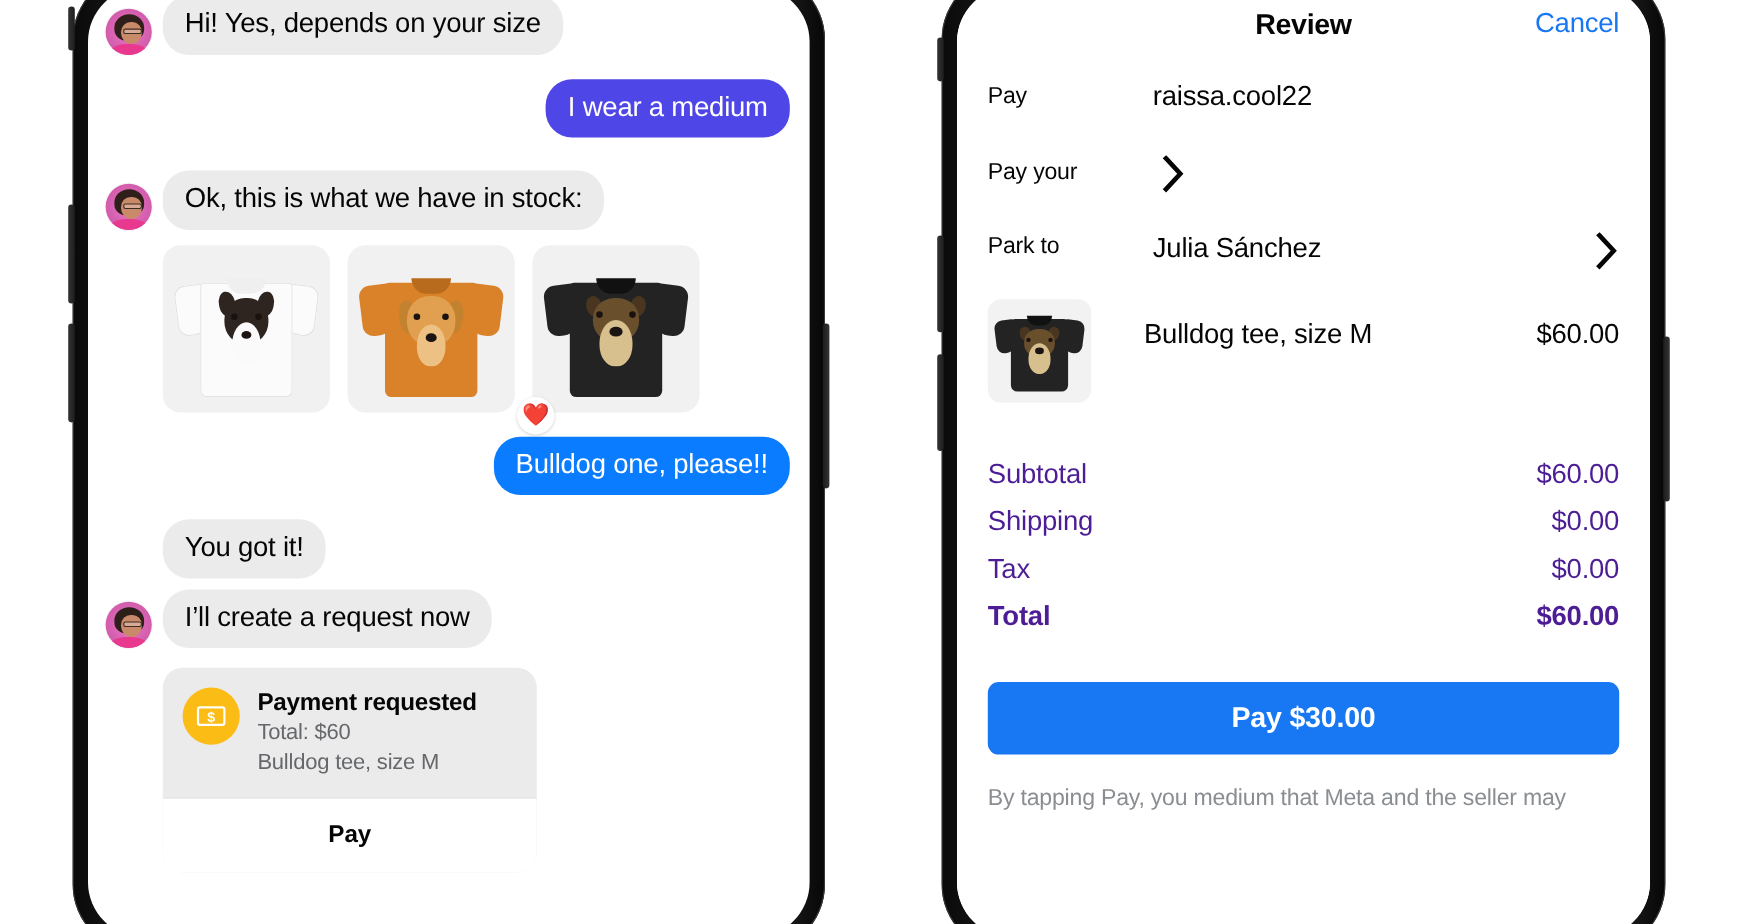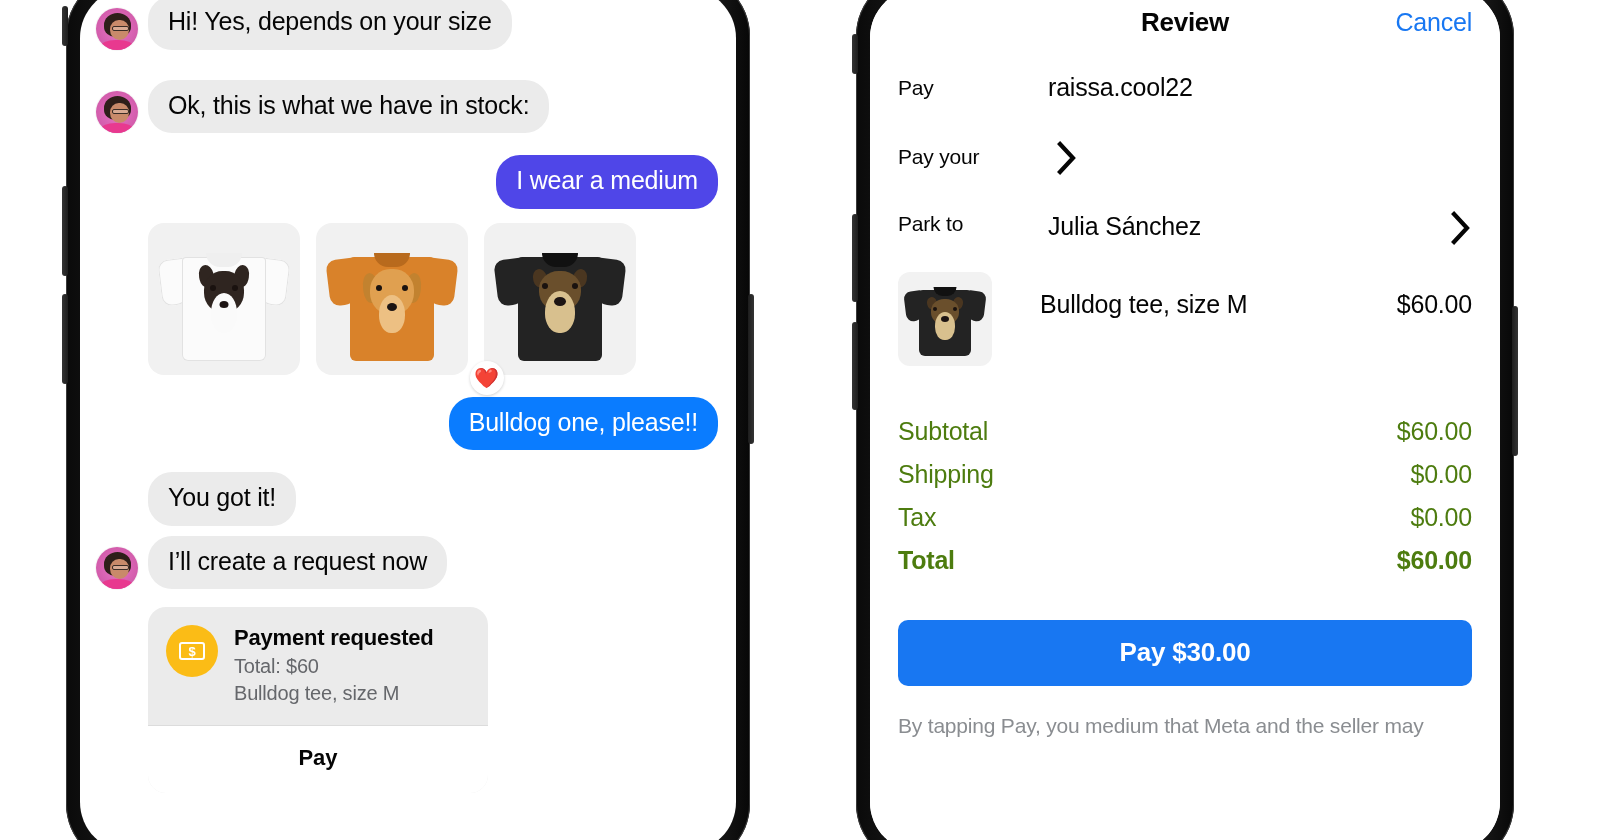--- a/index.html
+++ b/index.html
@@ -206,21 +206,21 @@
   .item-thumb .d-bull .snout { top: 17px; width: 20px; height: 28px; }
   .item-thumb .d-bull .nose { top: 21px; width: 8px; height: 6px; }
   .item-thumb .d-bull .eye { top: 12px; width: 4px; height: 4px; }
   .item-thumb .d-bull .eye.l { left: 8px; } .item-thumb .d-bull .eye.r { right: 8px; }
 
   .item-name { flex: 1; font-size: 25px; color: #050505; padding-top: 18px; letter-spacing: -.2px; }
   .item-price { font-size: 25px; color: #050505; padding-top: 18px; letter-spacing: -.2px; }
 
   .totals { margin-top: 44px; }
   .trow { display: flex; justify-content: space-between; align-items: baseline; padding: 7px 0; }
-  .trow span { font-size: 25px; color: #4d7c0f; letter-spacing: -.2px; }
+  .trow span { font-size: 25px; color: #4c1d95; letter-spacing: -.2px; }
   .trow.bold span { font-weight: 700; }
 
   .pay-btn {
     margin-top: 38px; height: 66px; border-radius: 10px; background: #1877f2;
     display: flex; align-items: center; justify-content: center;
     color: #fff; font-size: 26px; font-weight: 700; letter-spacing: -.2px;
   }
   .disclaimer {
     margin-top: 26px; font-size: 21px; color: #8a8d91; line-height: 1.35;
     letter-spacing: -.2px; white-space: nowrap; overflow: hidden;
@@ -244,32 +244,32 @@
         <div class="row" style="margin-top:8px;">
           <div class="avatar">
             <div class="hair"></div>
               <div class="face"></div>
               <div class="glasses"></div>
               <div class="shirt"></div>
           </div>
           <div class="bubble in">Hi! Yes, depends on your size</div>
         </div>
 
+        <div class="row out" style="margin-top:22px;">
+          <div class="bubble out purple">I wear a medium</div>
+        </div>
+
         <div class="row" style="margin-top:30px;">
           <div class="avatar">
             <div class="hair"></div>
               <div class="face"></div>
               <div class="glasses"></div>
               <div class="shirt"></div>
           </div>
           <div class="bubble in">Ok, this is what we have in stock:</div>
-        </div>
-
-        <div class="row out" style="margin-top:22px;">
-          <div class="bubble out purple">I wear a medium</div>
         </div>
 
         <div class="row" style="margin-top:14px;">
           <div class="avatar spacer"></div>
           <div class="products">
 
             <div class="tile">
               <div class="tee white">
                 <div class="sleeveL"></div>
                   <div class="sleeveR"></div>

